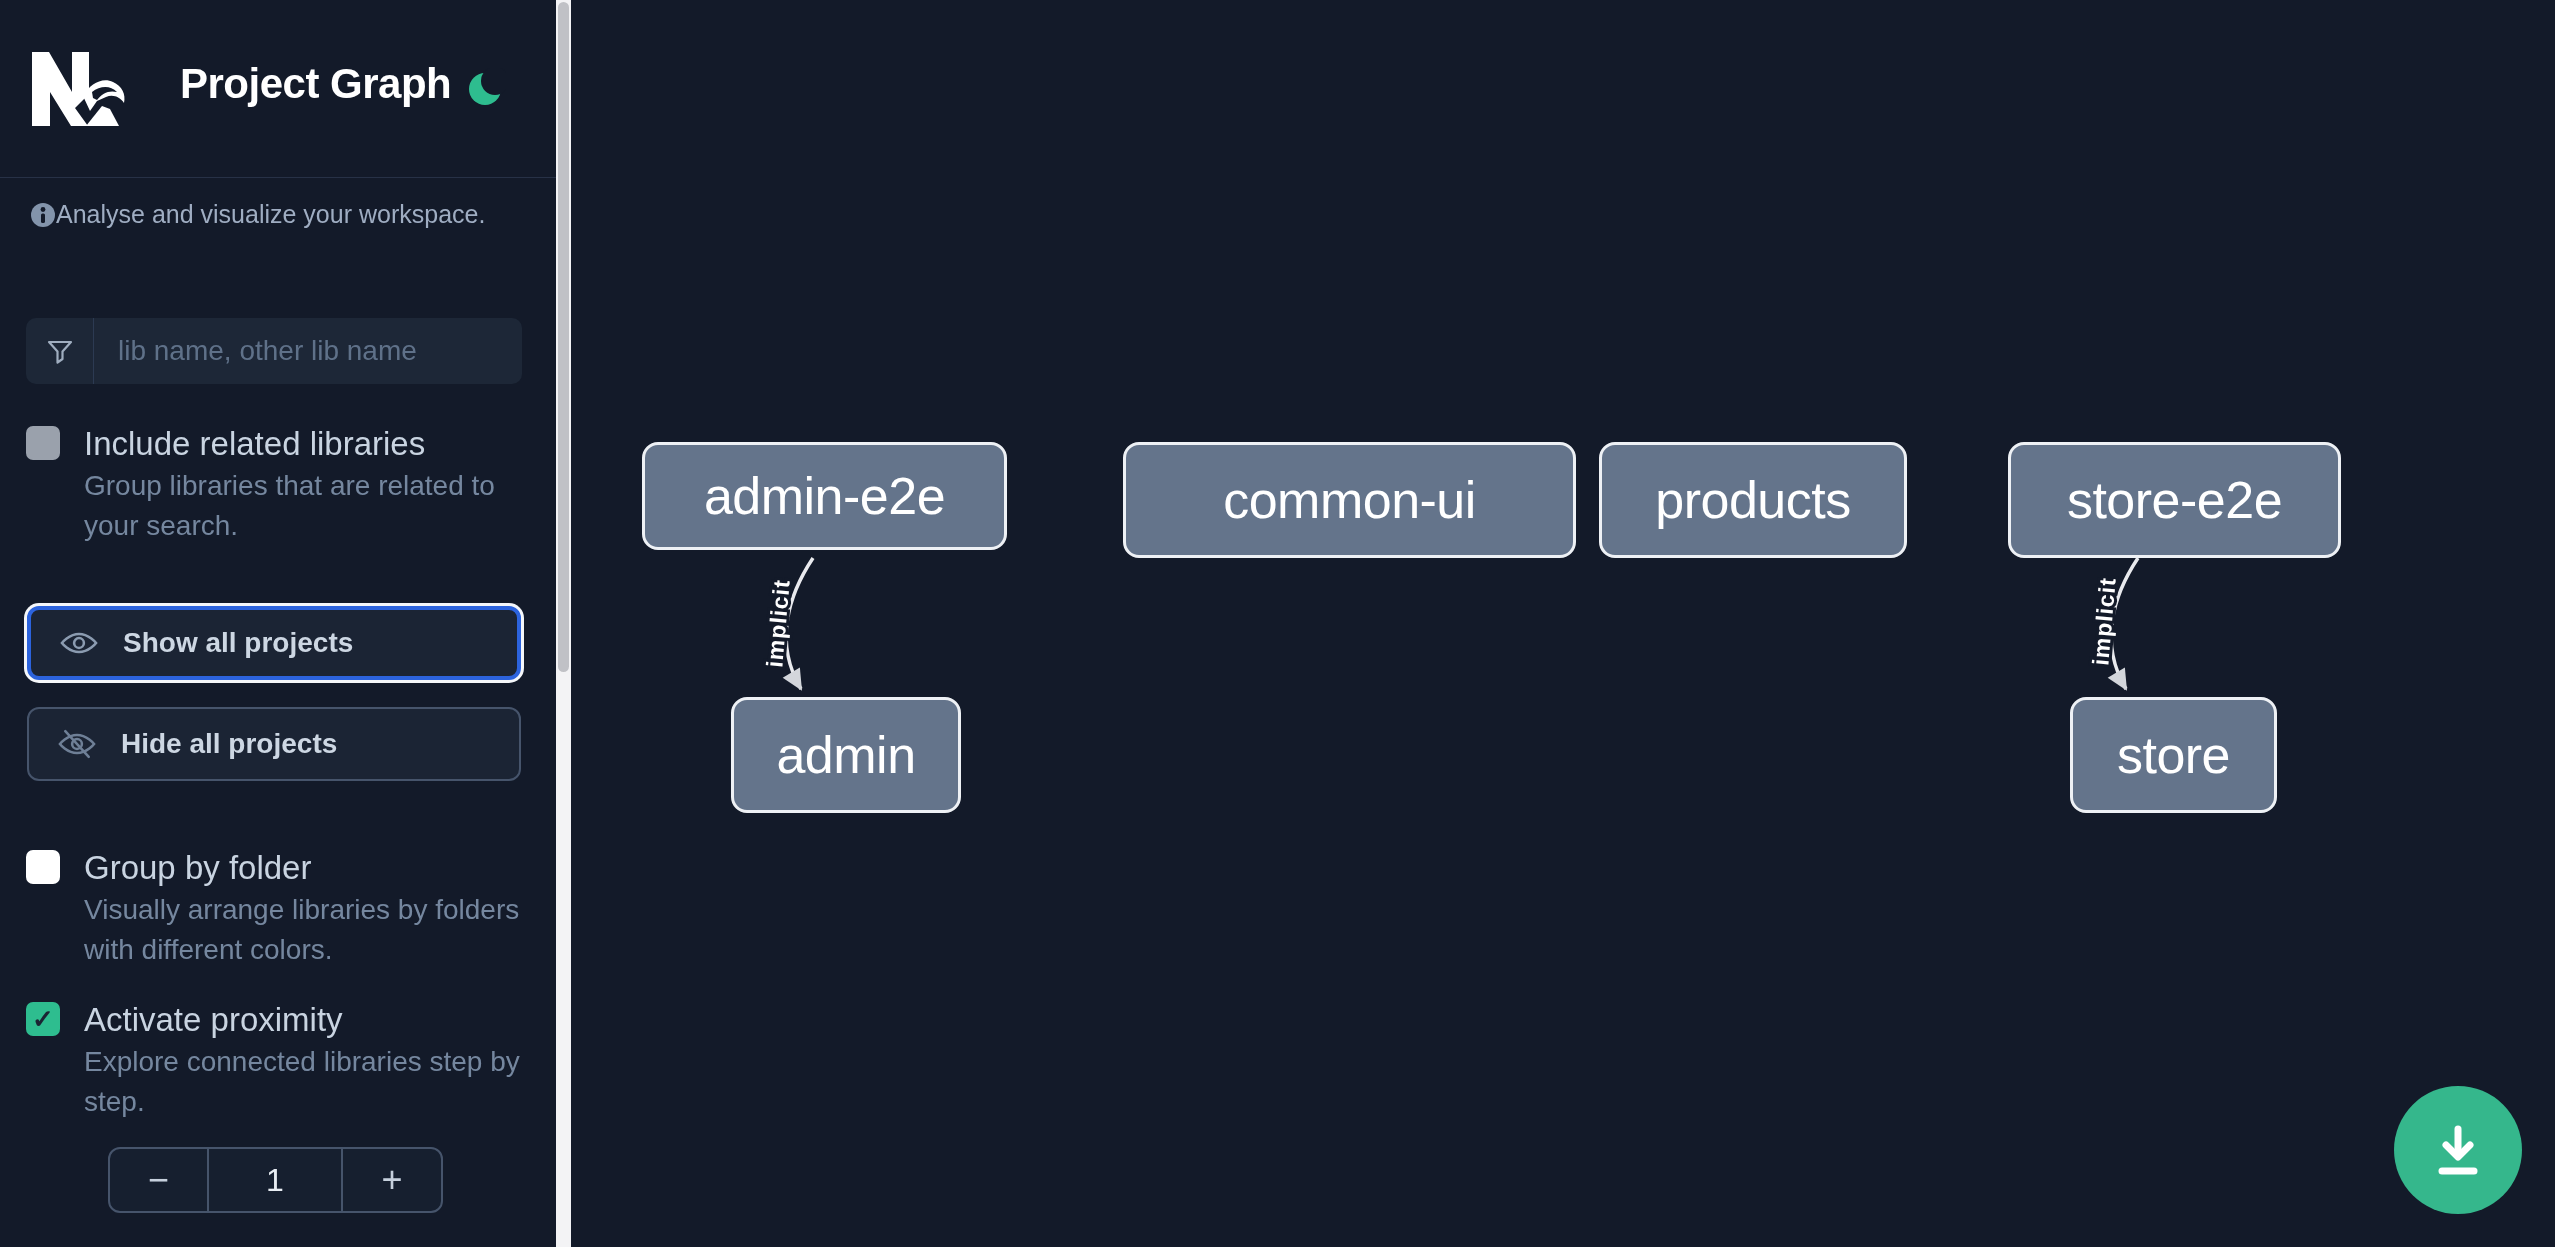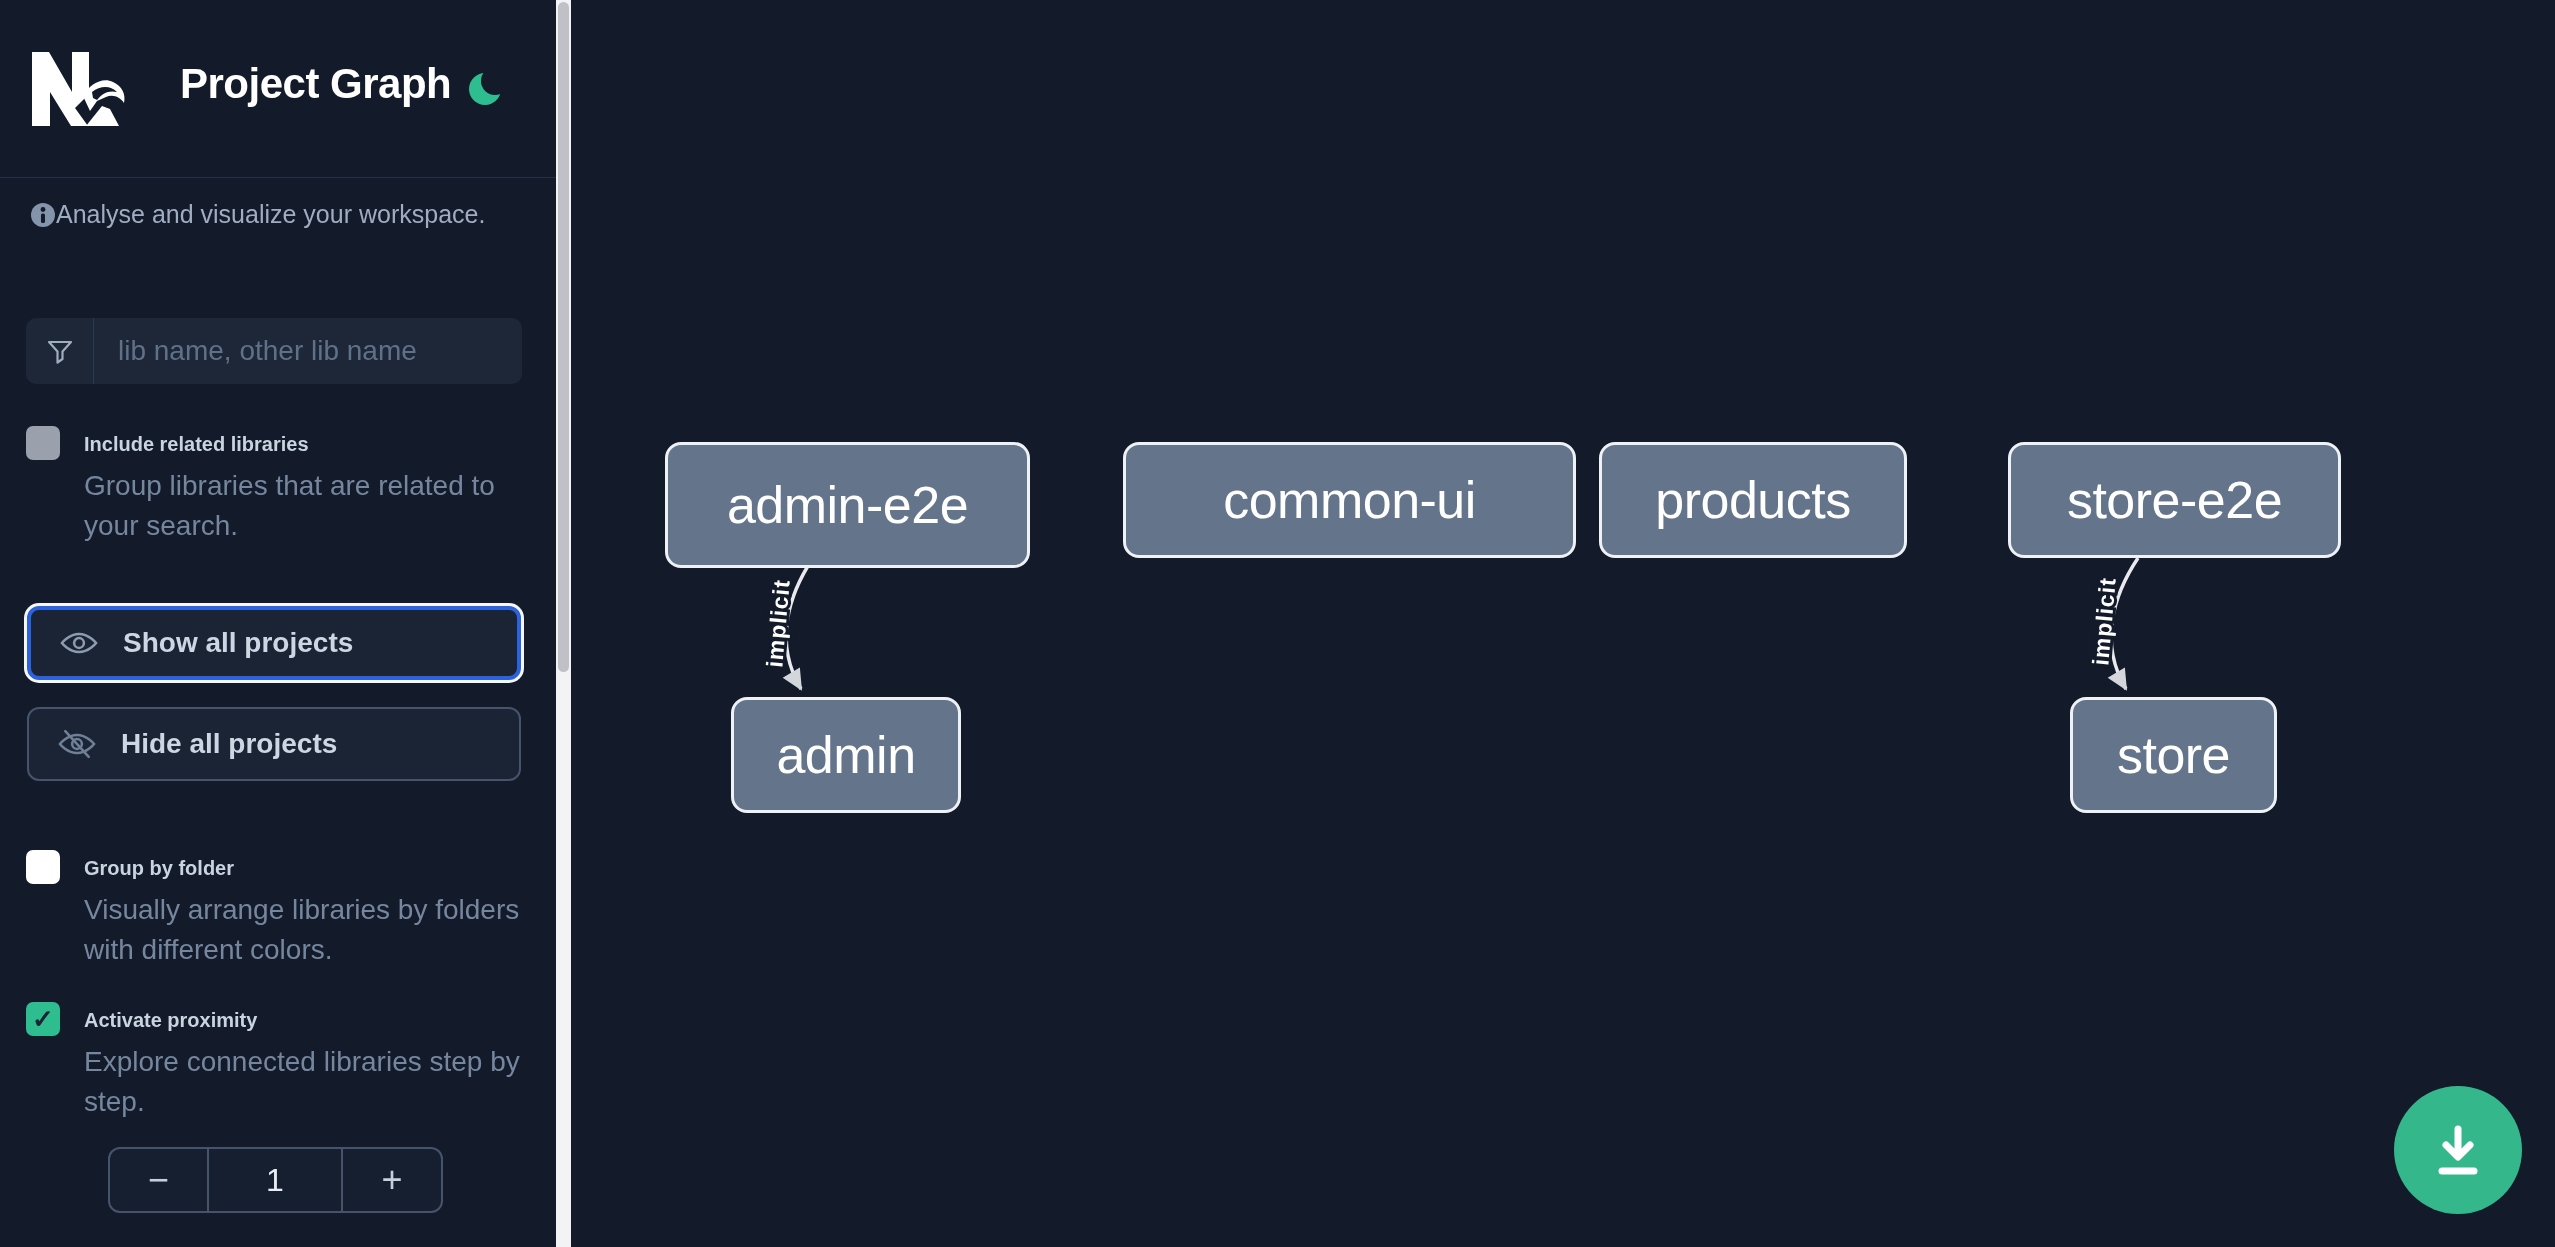--- a/index.html
+++ b/index.html
@@ -20,21 +20,21 @@
   .search .icon-cell{width:67px;display:flex;align-items:center;justify-content:center;border-right:1px solid #2c3a52;}
   .search input{flex:1;background:transparent;border:none;outline:none;padding:0 24px;font-size:28px;color:#cbd5e1;font-family:"Liberation Sans",sans-serif;}
   .search input::placeholder{color:#5f7189;}
 
   .opt{position:absolute;left:26px;width:500px;display:grid;grid-template-columns:34px 1fr;column-gap:24px;}
   .cbx{width:34px;height:34px;border-radius:7px;margin-top:2px;display:flex;align-items:center;justify-content:center;
        font-size:26px;font-weight:900;color:#1b2433;cursor:pointer;}
   .cbx.gray{background:#9aa1ac;}
   .cbx.white{background:#ffffff;}
   .cbx.green{background:#2ebd8f;}
-  .opt .label{font-size:20px;font-weight:700;color:#c9d4e1;line-height:40px;}
+  .opt .label{font-size:33px;font-weight:400;color:#c9d4e1;line-height:40px;}
   .opt .desc{font-size:28px;font-weight:400;color:#75879f;line-height:40px;margin-top:2px;}
 
   .side-btn{position:absolute;left:27px;width:494px;height:74px;background:#1b2434;border-radius:12px;
             display:flex;align-items:center;gap:24px;padding-left:28px;box-sizing:border-box;cursor:pointer;}
   .side-btn .blabel{font-size:28px;font-weight:700;color:#cdd7e3;}
   .btn-show{border:4px solid #2c63dd;box-shadow:0 0 0 3px #f5f7fa;}
   .btn-hide{border:2px solid #46546b;}
 
   .stepper{position:absolute;left:108px;top:1147px;width:335px;height:66px;border:2px solid #46546b;border-radius:12px;
            display:grid;grid-template-columns:97px 1fr 98px;box-sizing:border-box;background:#161f2f;}
@@ -154,21 +154,21 @@
       <marker id="arrow" markerUnits="userSpaceOnUse" markerWidth="26" markerHeight="26" refX="21" refY="12" orient="auto">
         <path d="M2 2 L23 12 L2 22 Z" fill="#d3d6db"></path>
       </marker>
     </defs>
     <path d="M813,558 C789,594 773,642 801,689" fill="none" stroke="#e9eaee" stroke-width="3.5" marker-end="url(#arrow)"></path>
     <path d="M2138,558 C2114,594 2098,642 2126,689" fill="none" stroke="#e9eaee" stroke-width="3.5" marker-end="url(#arrow)"></path>
     <text class="edge-label" x="786" y="624" text-anchor="middle" transform="rotate(-85 786 624)">implicit</text>
     <text class="edge-label" x="2112" y="622" text-anchor="middle" transform="rotate(-85 2112 622)">implicit</text>
   </svg>
 
-  <div class="node" style="left:665px;top:442px;width:365px;height:126px">admin-e2e</div>
+  <div class="node" style="left:642px;top:442px;width:365px;height:108px">admin-e2e</div>
   <div class="node" style="left:1123px;top:442px;width:453px;height:116px">common-ui</div>
   <div class="node" style="left:1599px;top:442px;width:308px;height:116px">products</div>
   <div class="node" style="left:2008px;top:442px;width:333px;height:116px">store-e2e</div>
   <div class="node" style="left:731px;top:697px;width:230px;height:116px">admin</div>
   <div class="node" style="left:2070px;top:697px;width:207px;height:116px">store</div>
 
   <div class="fab">
     <svg width="62" height="62" viewBox="0 0 62 62" fill="none" stroke="#ffffff" stroke-width="7" stroke-linecap="round" stroke-linejoin="round">
       <path d="M31 10v26"></path>
       <path d="M19 26l12 12 12-12"></path>

